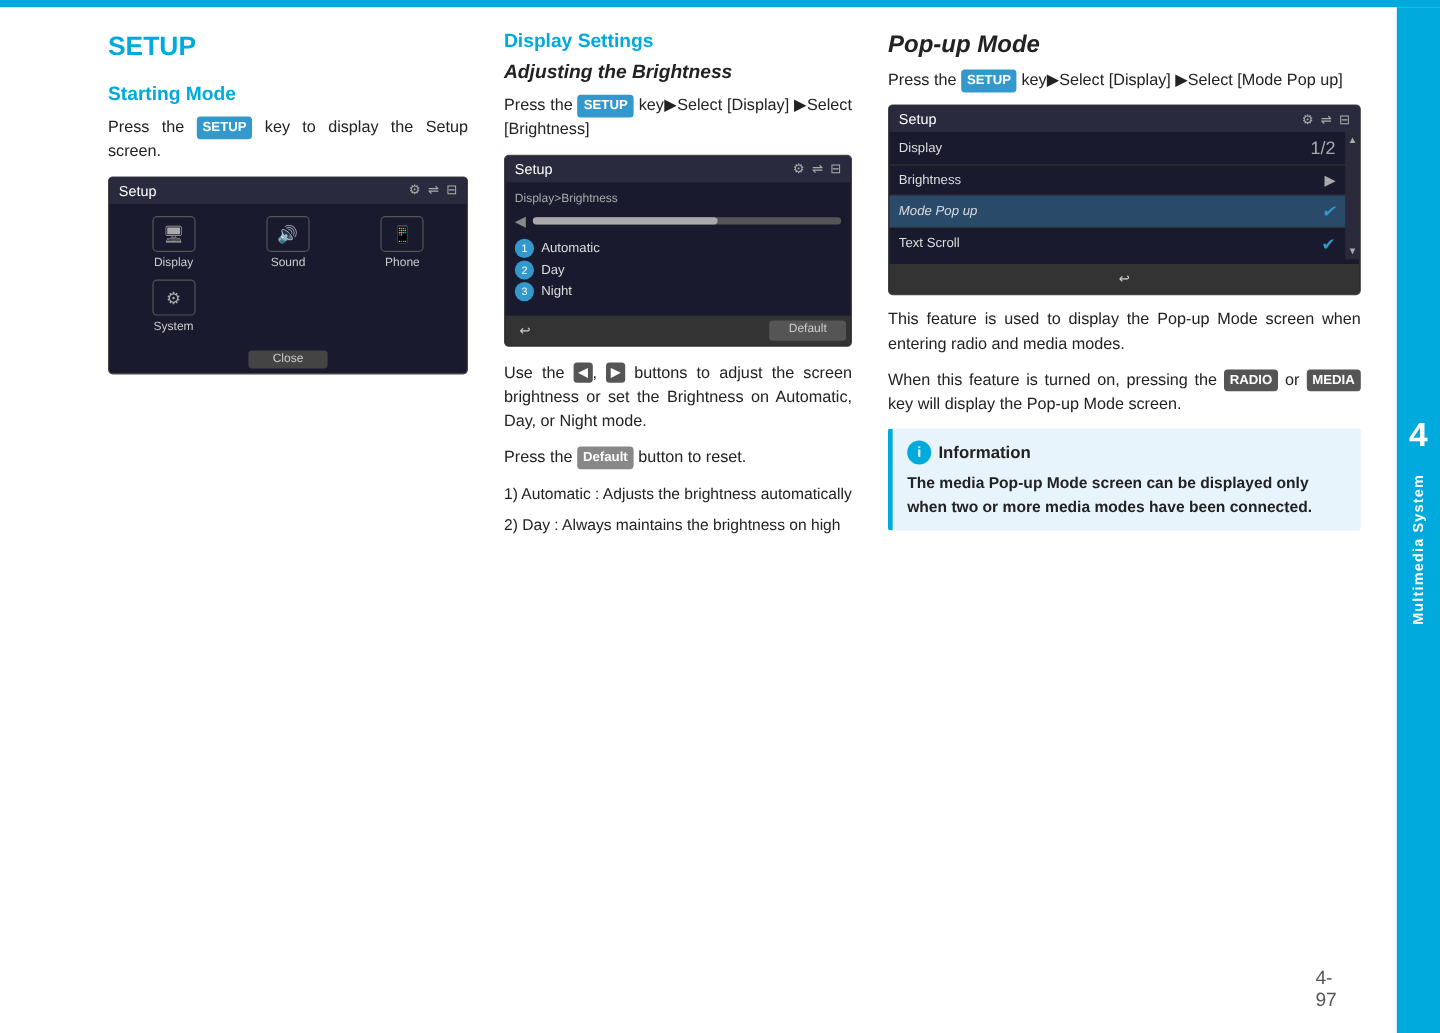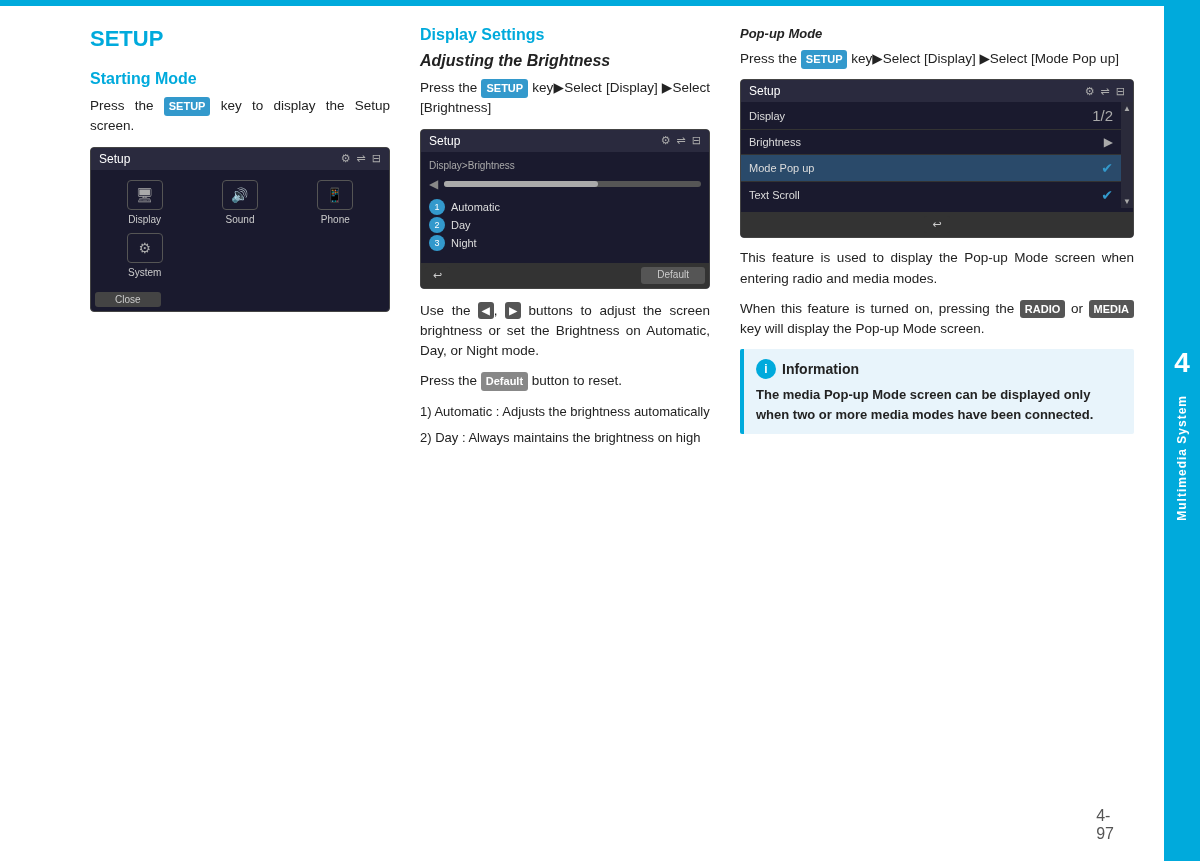--- a/index.html
+++ b/index.html
@@ -166,21 +166,21 @@
     }
 
     .screen-menu-label {
       color: #ccc;
       font-size: 10px;
     }
 
     .screen-close-bar {
       padding: 4px;
       display: flex;
-      justify-content: flex-start;
+      justify-content: center;
     }
 
     .screen-close-btn {
       background: #444;
       color: #ccc;
       font-size: 10px;
       padding: 2px 20px;
       border-radius: 3px;
     }
 
@@ -285,21 +285,21 @@
       line-height: 1.6;
       margin-bottom: 6px;
     }
 
     
     .right-col {
       flex: 1;
     }
 
     .popup-mode-title {
-      font-size: 13px;
+      font-size: 20px;
       font-weight: bold;
       font-style: italic;
       color: #222;
       margin-bottom: 8px;
     }
 
     
     .display-screen-mock {
       background: #1a1a2e;
       border-radius: 4px;
@@ -317,20 +317,21 @@
       font-size: 11px;
       justify-content: space-between;
     }
 
     .display-row:last-child {
       border-bottom: none;
     }
 
     .display-row.active {
       background: #2a4a6a;
+      font-style: italic;
     }
 
     .display-row-label {
       flex: 1;
       color: #ddd;
     }
 
     .display-row-arrow {
       color: #aaa;
       font-size: 12px;

